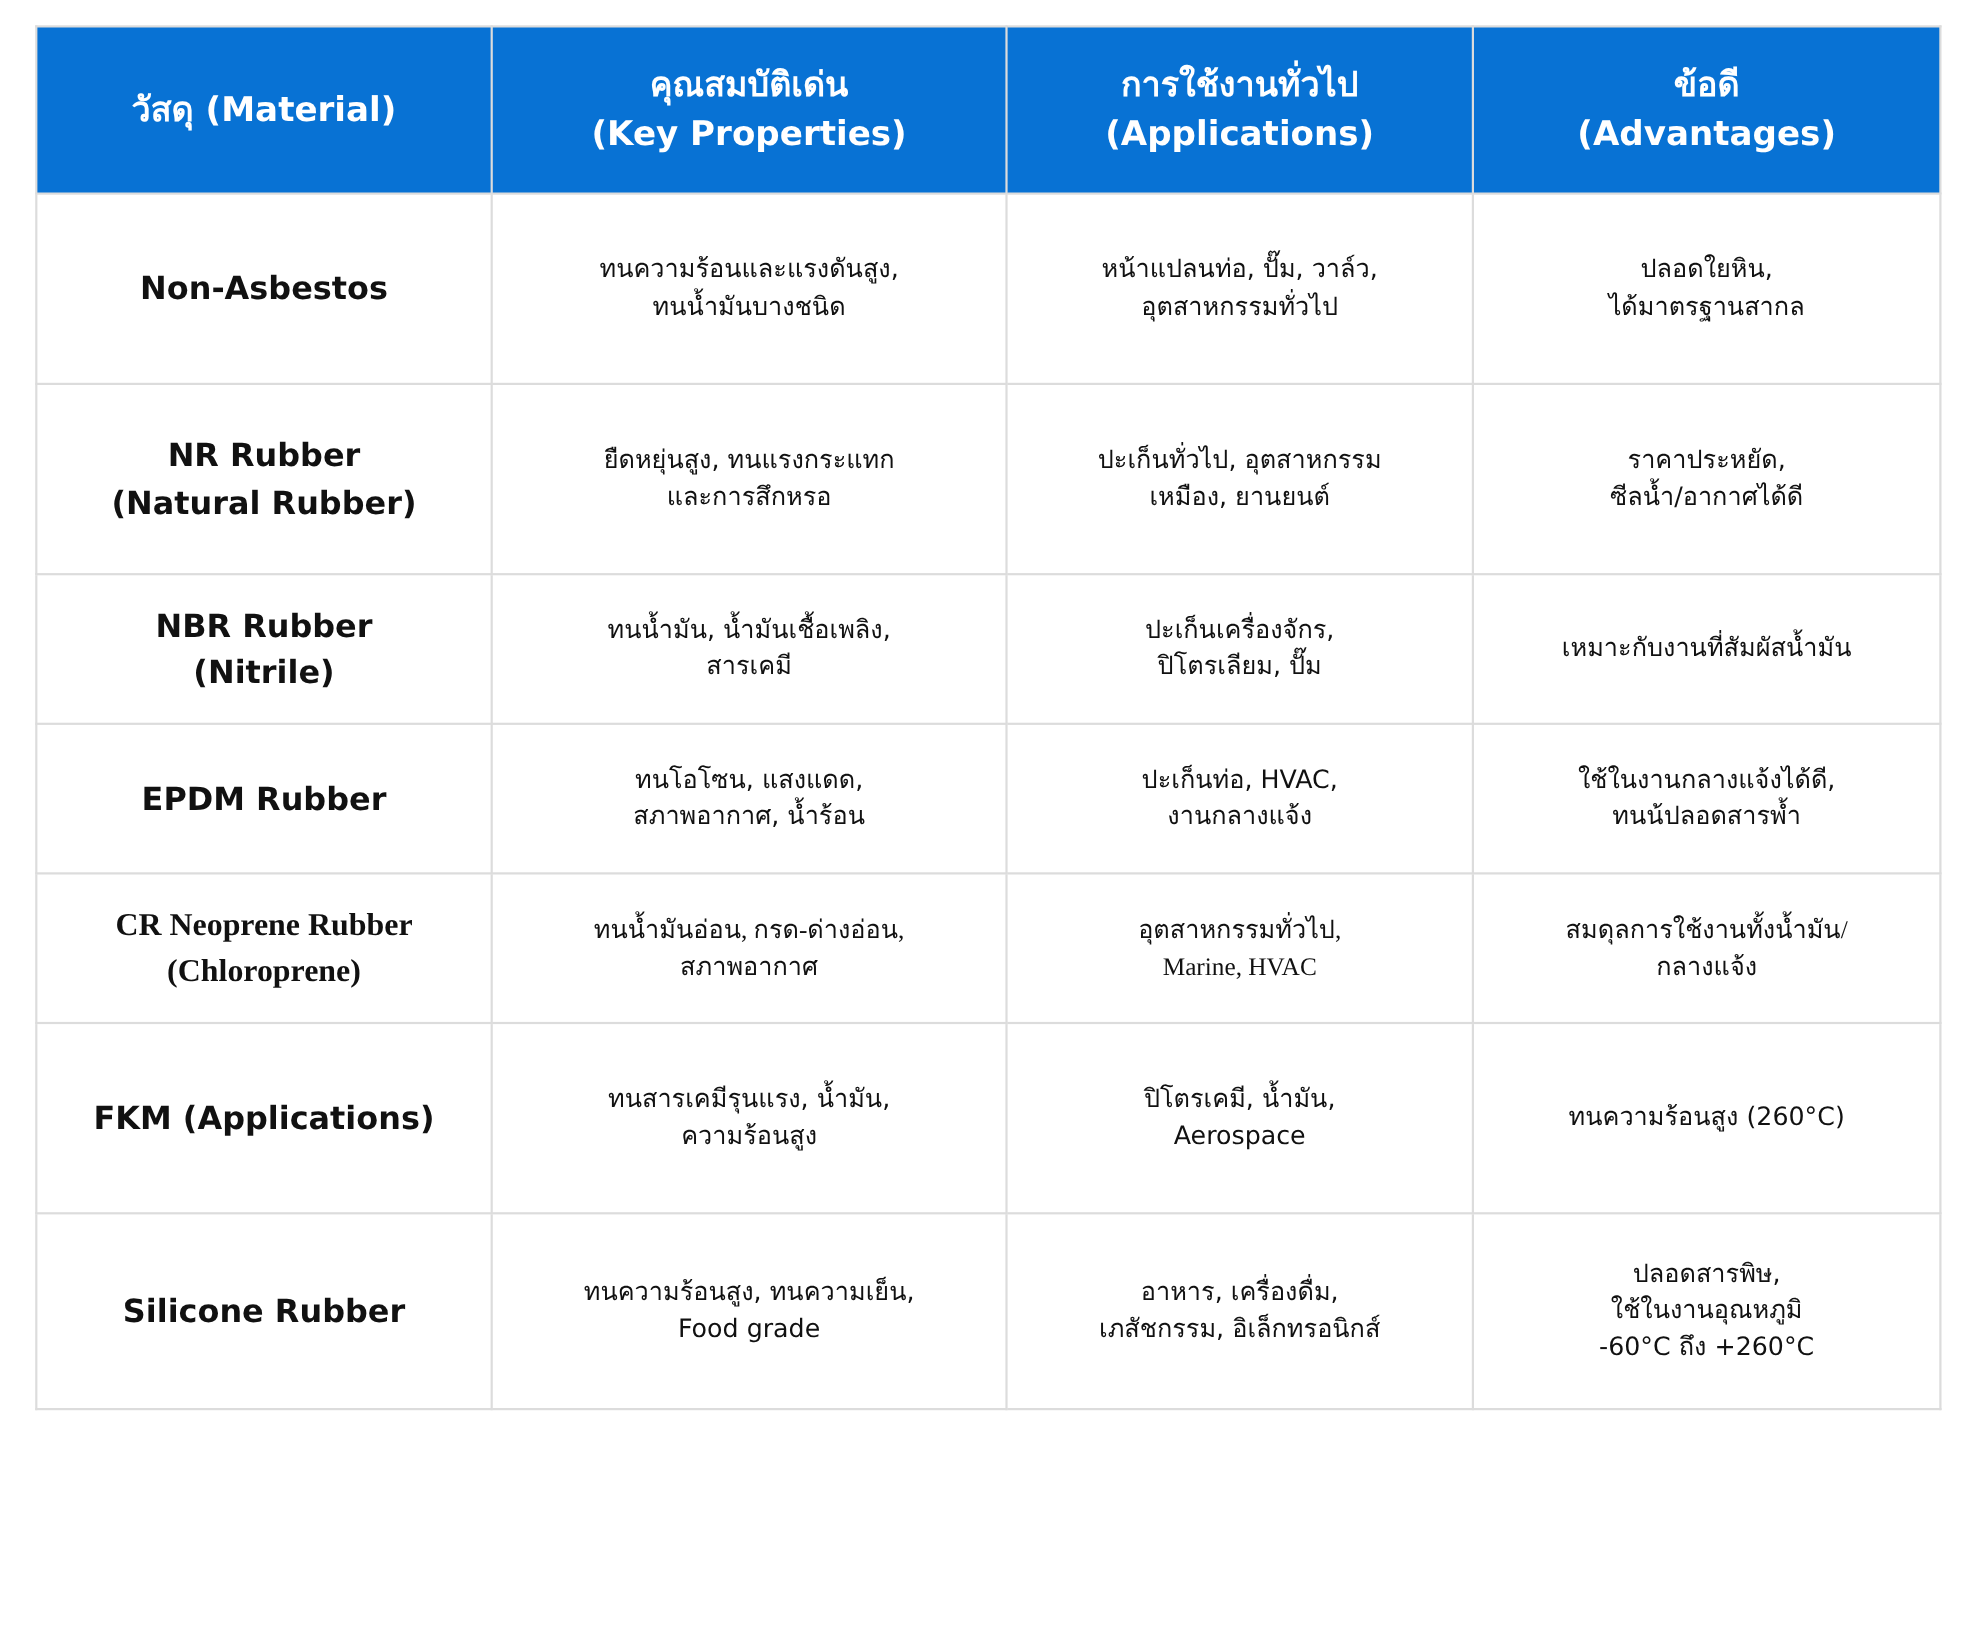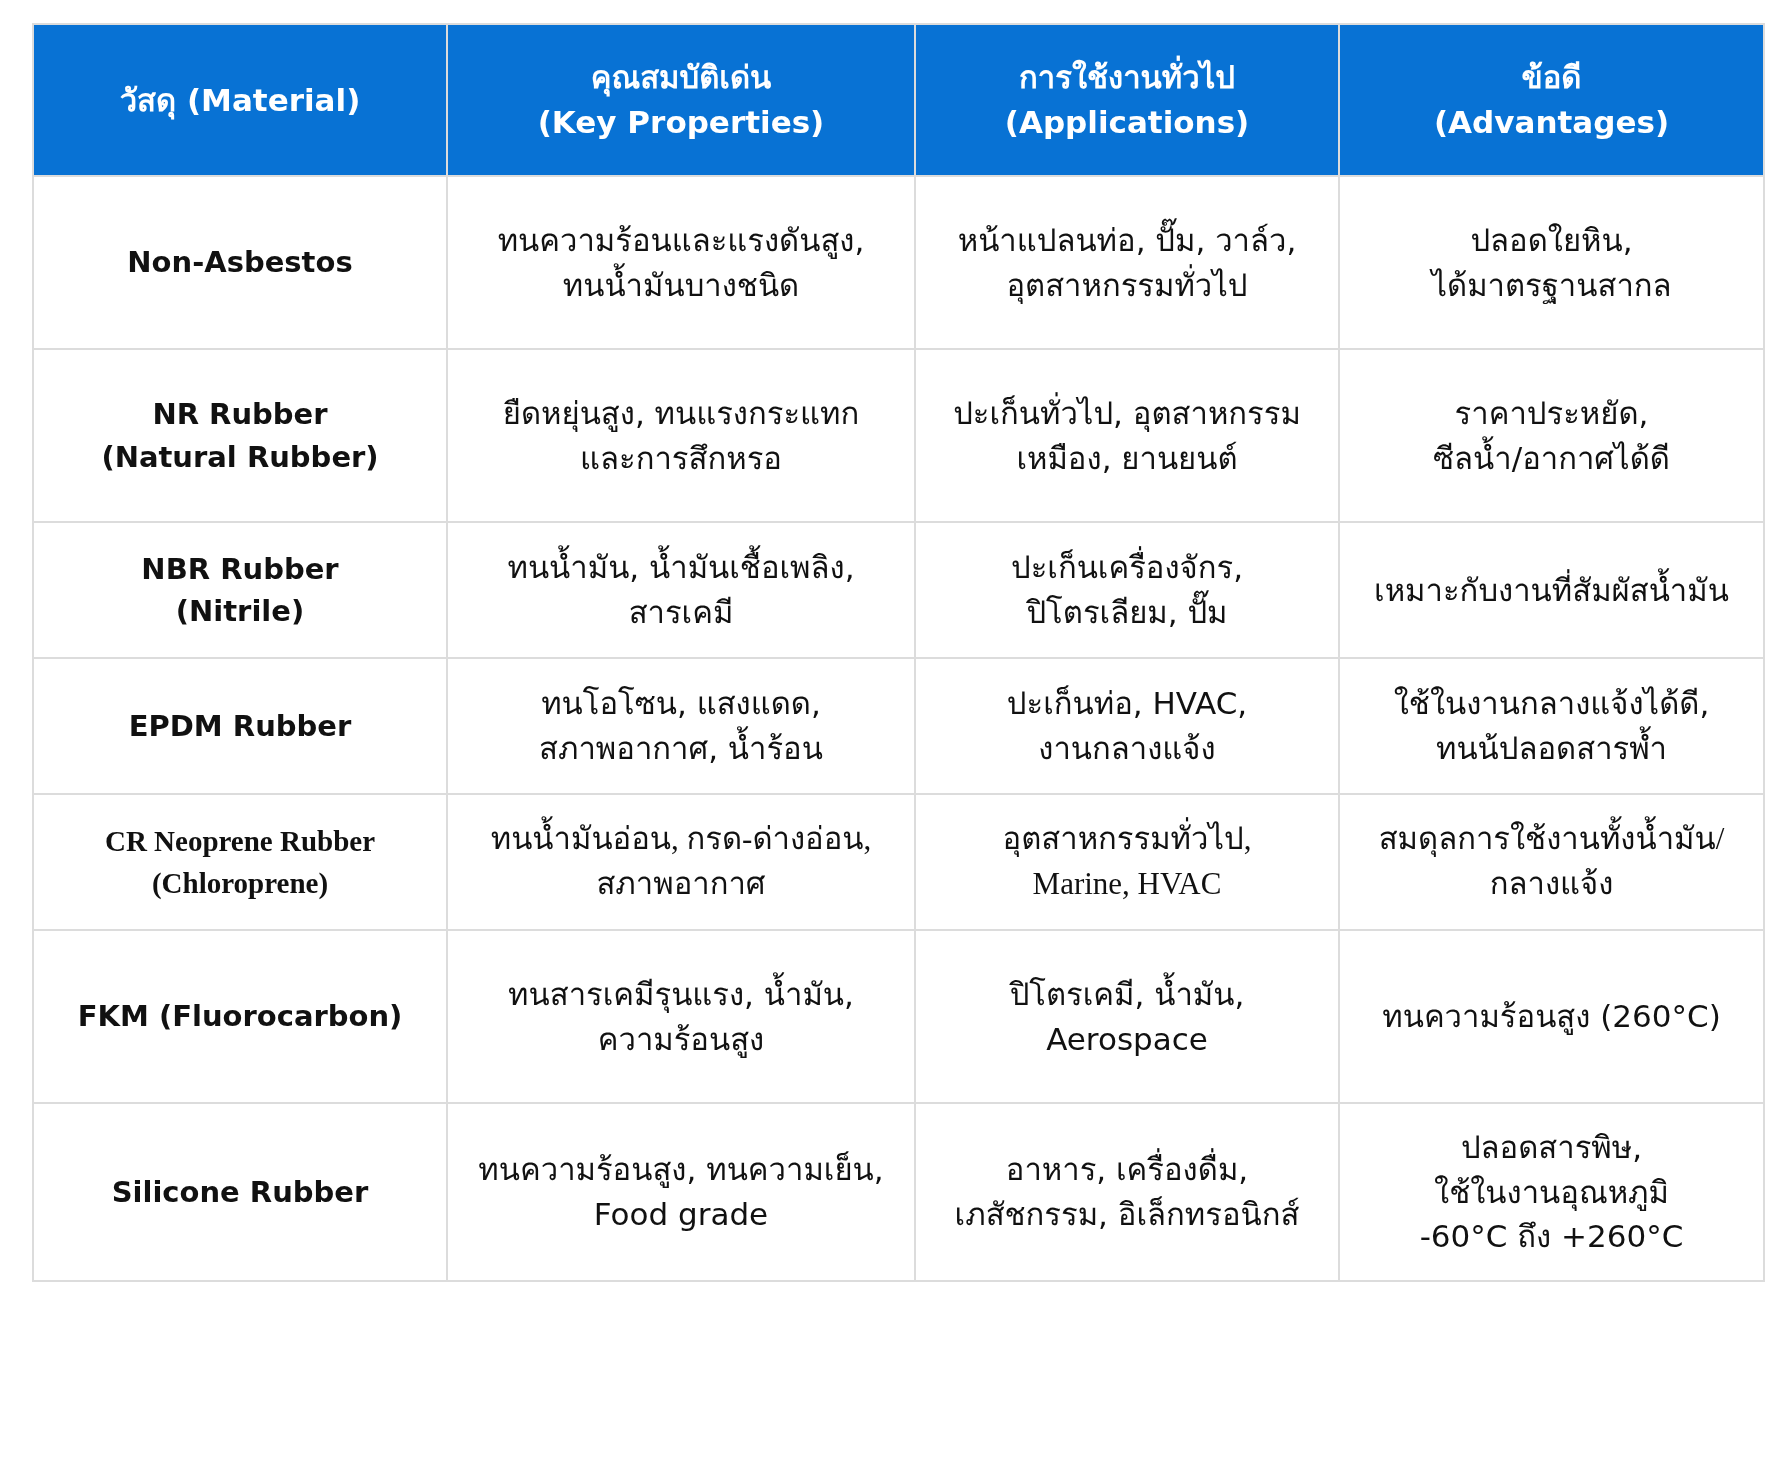--- a/index.html
+++ b/index.html
@@ -34,21 +34,21 @@
     line-height: 1.45;
   }
   th {
     background: #0872d4;
     color: #ffffff;
     font-weight: bold;
     font-size: 31px;
     height: 150px;
   }
   td {
-    font-size: 31px;
+    font-size: 23px;
     font-weight: normal;
     background: #ffffff;
   }
   td.mat {
     font-weight: bold;
     font-size: 29px;
   }
   .line { display: block; white-space: nowrap; }
   col.c1 { width: 414px; }
   col.c2 { width: 468px; }
@@ -182,21 +182,21 @@
           <span class="line">Marine, HVAC</span>
         </td>
         <td>
           <span class="line">สมดุลการใช้งานทั้งน้ำมัน/</span>
           <span class="line">กลางแจ้ง</span>
         </td>
       </tr>
 
       <tr class="r5">
         <td class="mat">
-          <span class="line">FKM (Fluorocarbon)</span>
+          <span class="line">FKM (Applications)</span>
         </td>
         <td>
           <span class="line">ทนสารเคมีรุนแรง, น้ำมัน,</span>
           <span class="line">ความร้อนสูง</span>
         </td>
         <td>
           <span class="line">ปิโตรเคมี, น้ำมัน,</span>
           <span class="line">Aerospace</span>
         </td>
         <td>

